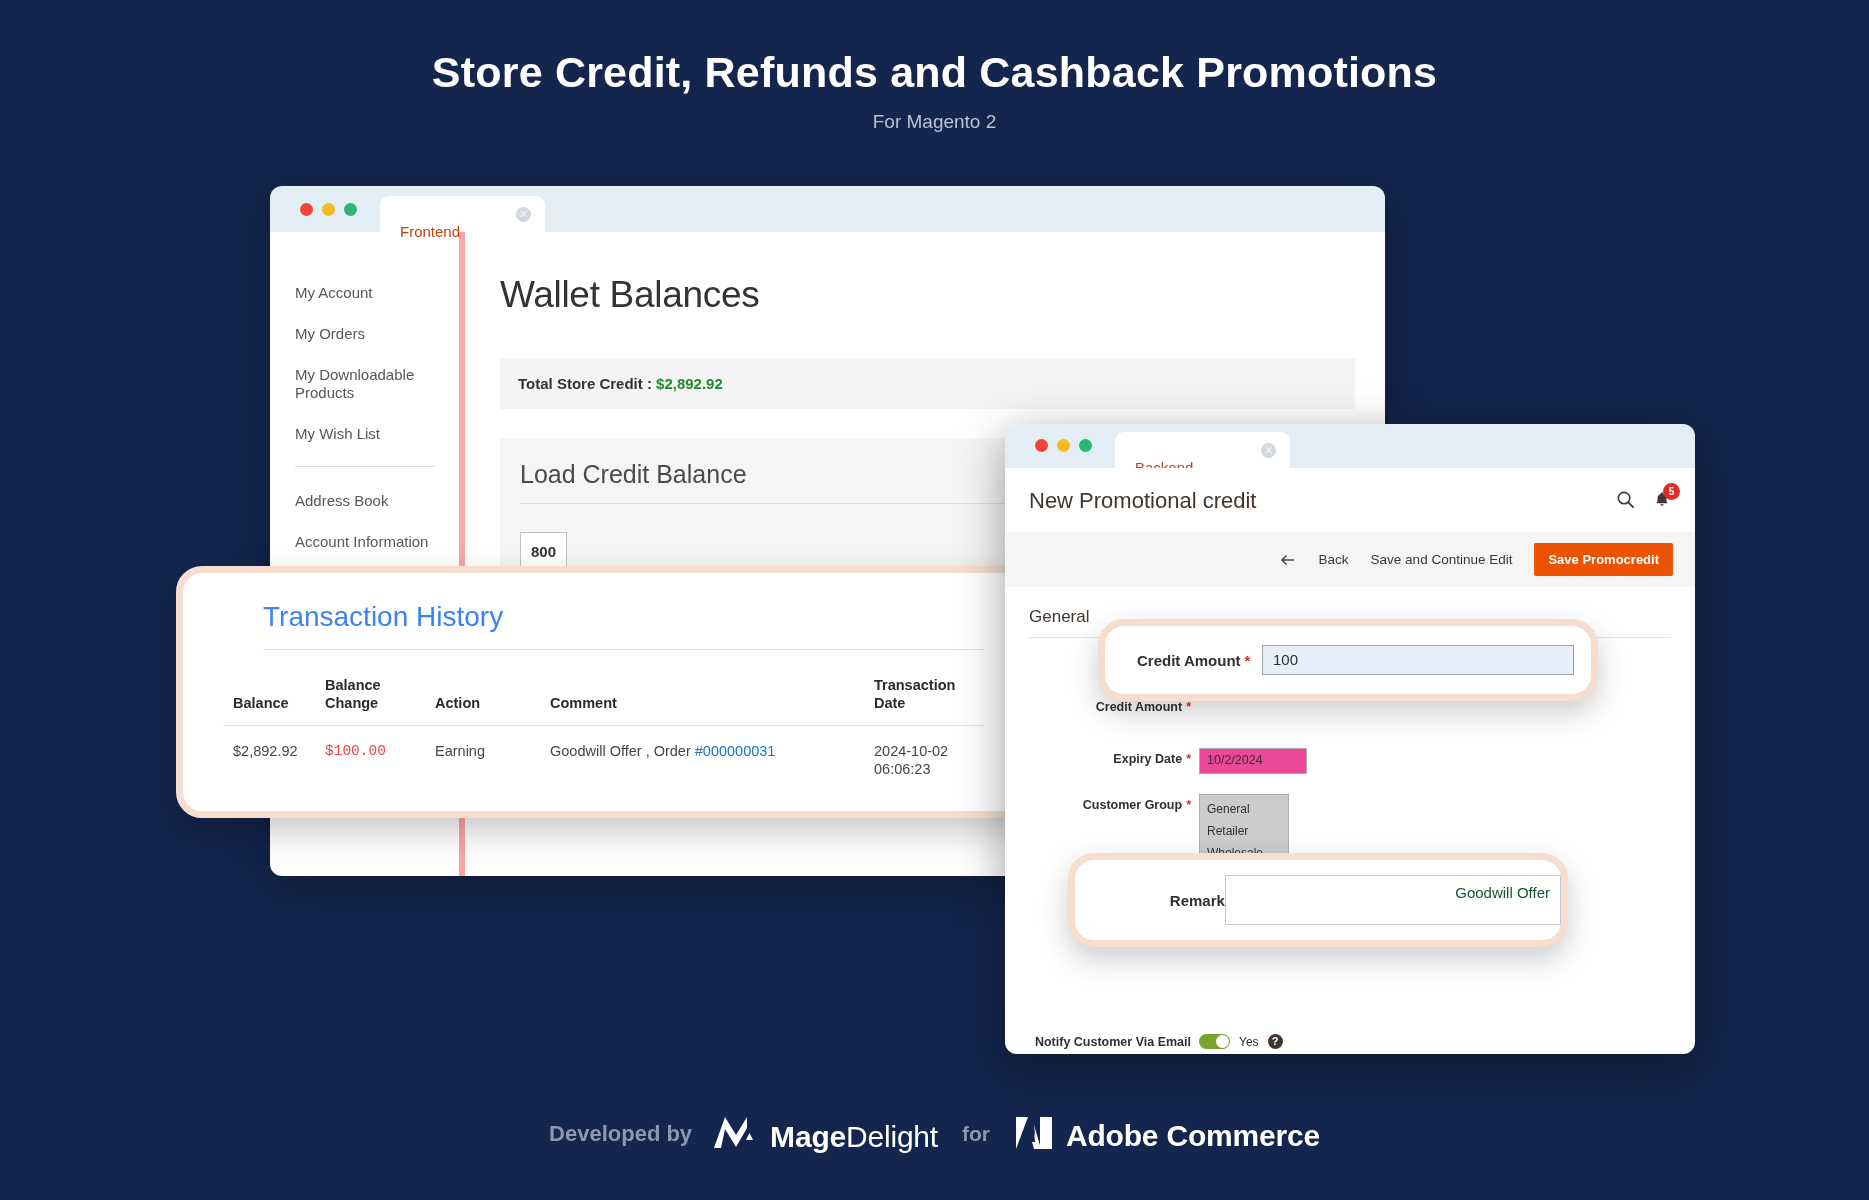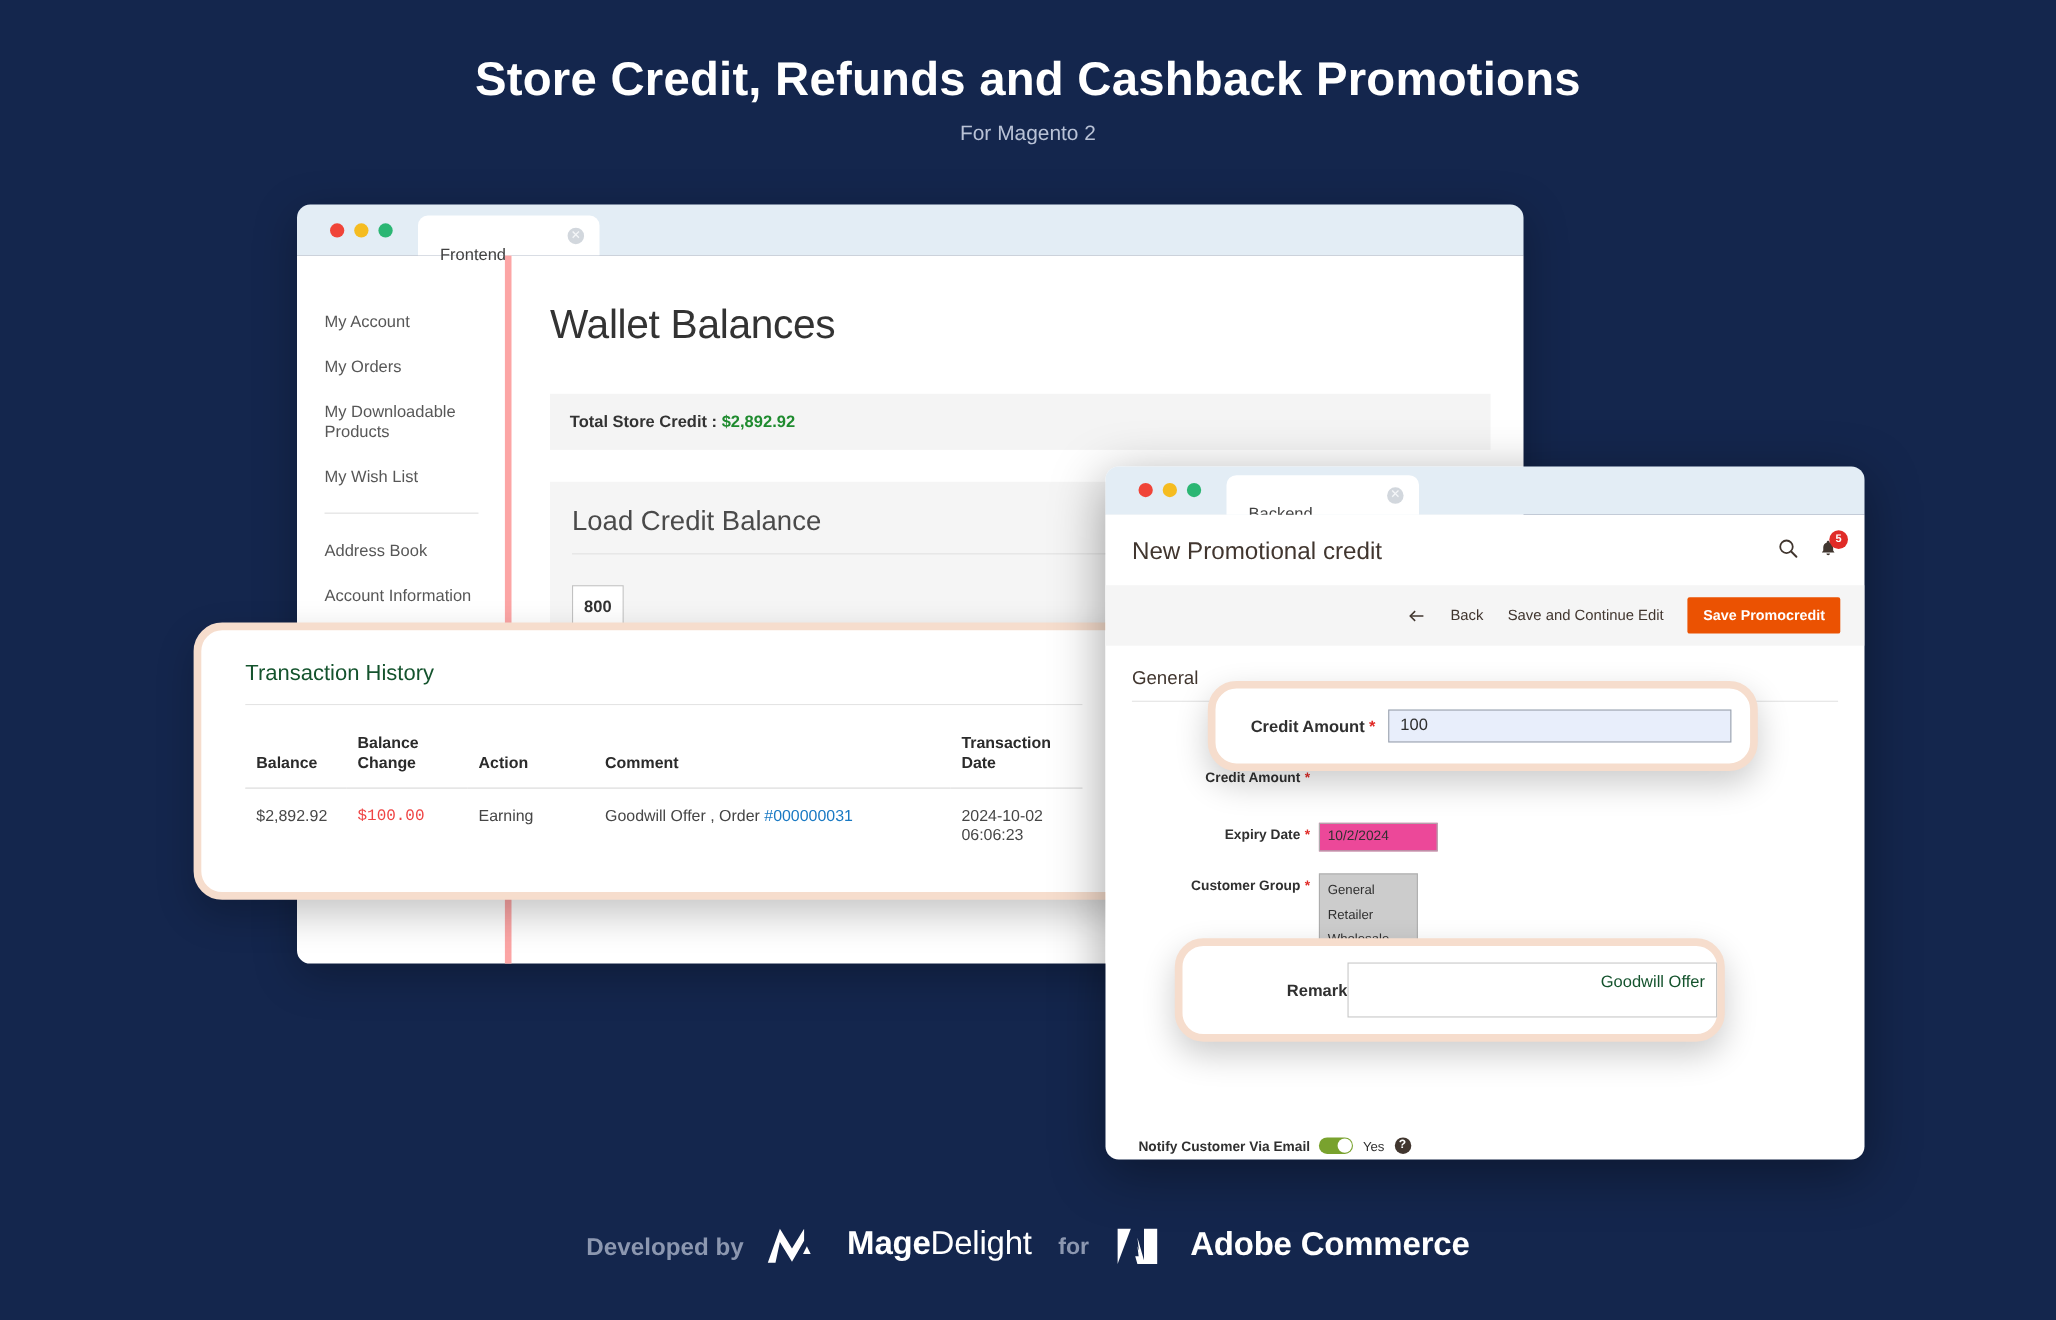--- a/index.html
+++ b/index.html
@@ -30,21 +30,21 @@
   .dot { width: 13px; height: 13px; border-radius: 50%; }
   .dot.red { background: #f04438; }
   .dot.yellow { background: #f5bc20; }
   .dot.green { background: #2bb673; }
   .tab {
     margin-left: 23px; height: 36px; min-width: 165px;
     background: #ffffff; border-top-left-radius: 9px; border-top-right-radius: 9px;
     display: flex; align-items: center; justify-content: space-between;
     padding: 0 14px 0 20px;
   }
-  .tab-label { font-size: 15px; color: #404040; font-weight: 500; margin-top: 34px; }
+  .tab-label { font-size: 15px; color: #c2410c; font-weight: 500; margin-top: 34px; }
   .tab-close {
     width: 15px; height: 15px; border-radius: 50%; background: #d2d7dd;
     color: #f4f6f8; font-size: 11px; line-height: 15px; text-align: center;
     margin-left: 22px; font-family: "Liberation Sans", sans-serif;
   }
   .win-body { background: #ffffff; border-bottom-left-radius: 12px; border-bottom-right-radius: 12px; }
 
   
   #frontend { left: 270px; top: 186px; width: 1115px; height: 690px;
               box-shadow: 0 10px 40px rgba(0,0,0,.28); }
@@ -75,22 +75,22 @@
     font-family: "Liberation Sans", sans-serif; cursor: pointer;
   }
 
   
   #txcard {
     position: absolute; left: 176px; top: 566px; width: 855px; height: 252px;
     background: #ffffff; border: 7px solid #f6ddcd; border-radius: 26px;
     box-shadow: 0 14px 34px rgba(0,0,0,.22);
     padding: 28px 40px 0 40px;
   }
-  .tx-title { font-size: 20px; color: #14532d; font-weight: 400; padding-bottom: 16px;
-              border-bottom: 1px solid #e4e4e4; }
+  .tx-title { font-size: 28px; color: #3b82f6; font-weight: 400; padding-bottom: 16px;
+              border-bottom: 1px solid #e4e4e4; margin-left: 40px; }
   .tx-table { width: 100%; border-collapse: collapse; margin-top: 18px; }
   .tx-table th {
     text-align: left; font-size: 14.5px; font-weight: bold; color: #2b2b2b;
     padding: 8px 10px 13px 10px; vertical-align: bottom; line-height: 1.25;
     border-bottom: 1px solid #e4e4e4;
   }
   .tx-table td { font-size: 14.5px; color: #464646; padding: 16px 10px 0 10px;
                  vertical-align: top; line-height: 1.25; }
   .tx-table td.pos { color: #ef4444; font-family: Liberation Mono, monospace; }
   .tx-link { color: #1979c3; }
@@ -178,21 +178,21 @@
     font-size: 15px; color: #14532d; padding: 8px 10px;
     font-family: "Liberation Sans", sans-serif;
   }
 
   
   .footer {
     position: absolute; bottom: 46px; left: 0; width: 1869px;
     display: flex; align-items: center; justify-content: center; gap: 20px;
   }
   .foot-text { font-size: 22px; color: #8c97b0; font-weight: bold; }
-  .brand { display: flex; align-items: flex-start; gap: 28px; }
+  .brand { display: flex; align-items: flex-end; gap: 12px; }
   .brand-name { font-size: 30px; color: #ffffff; font-weight: bold; letter-spacing: -.2px; }
   .brand-name .light { font-weight: 400; }
   .foot-for { font-size: 21px; color: #8c97b0; font-weight: bold; margin: 0 4px; }
 </style>
 </head>
 <body>
 
 <div id="stage">
 
   <div class="hero">

